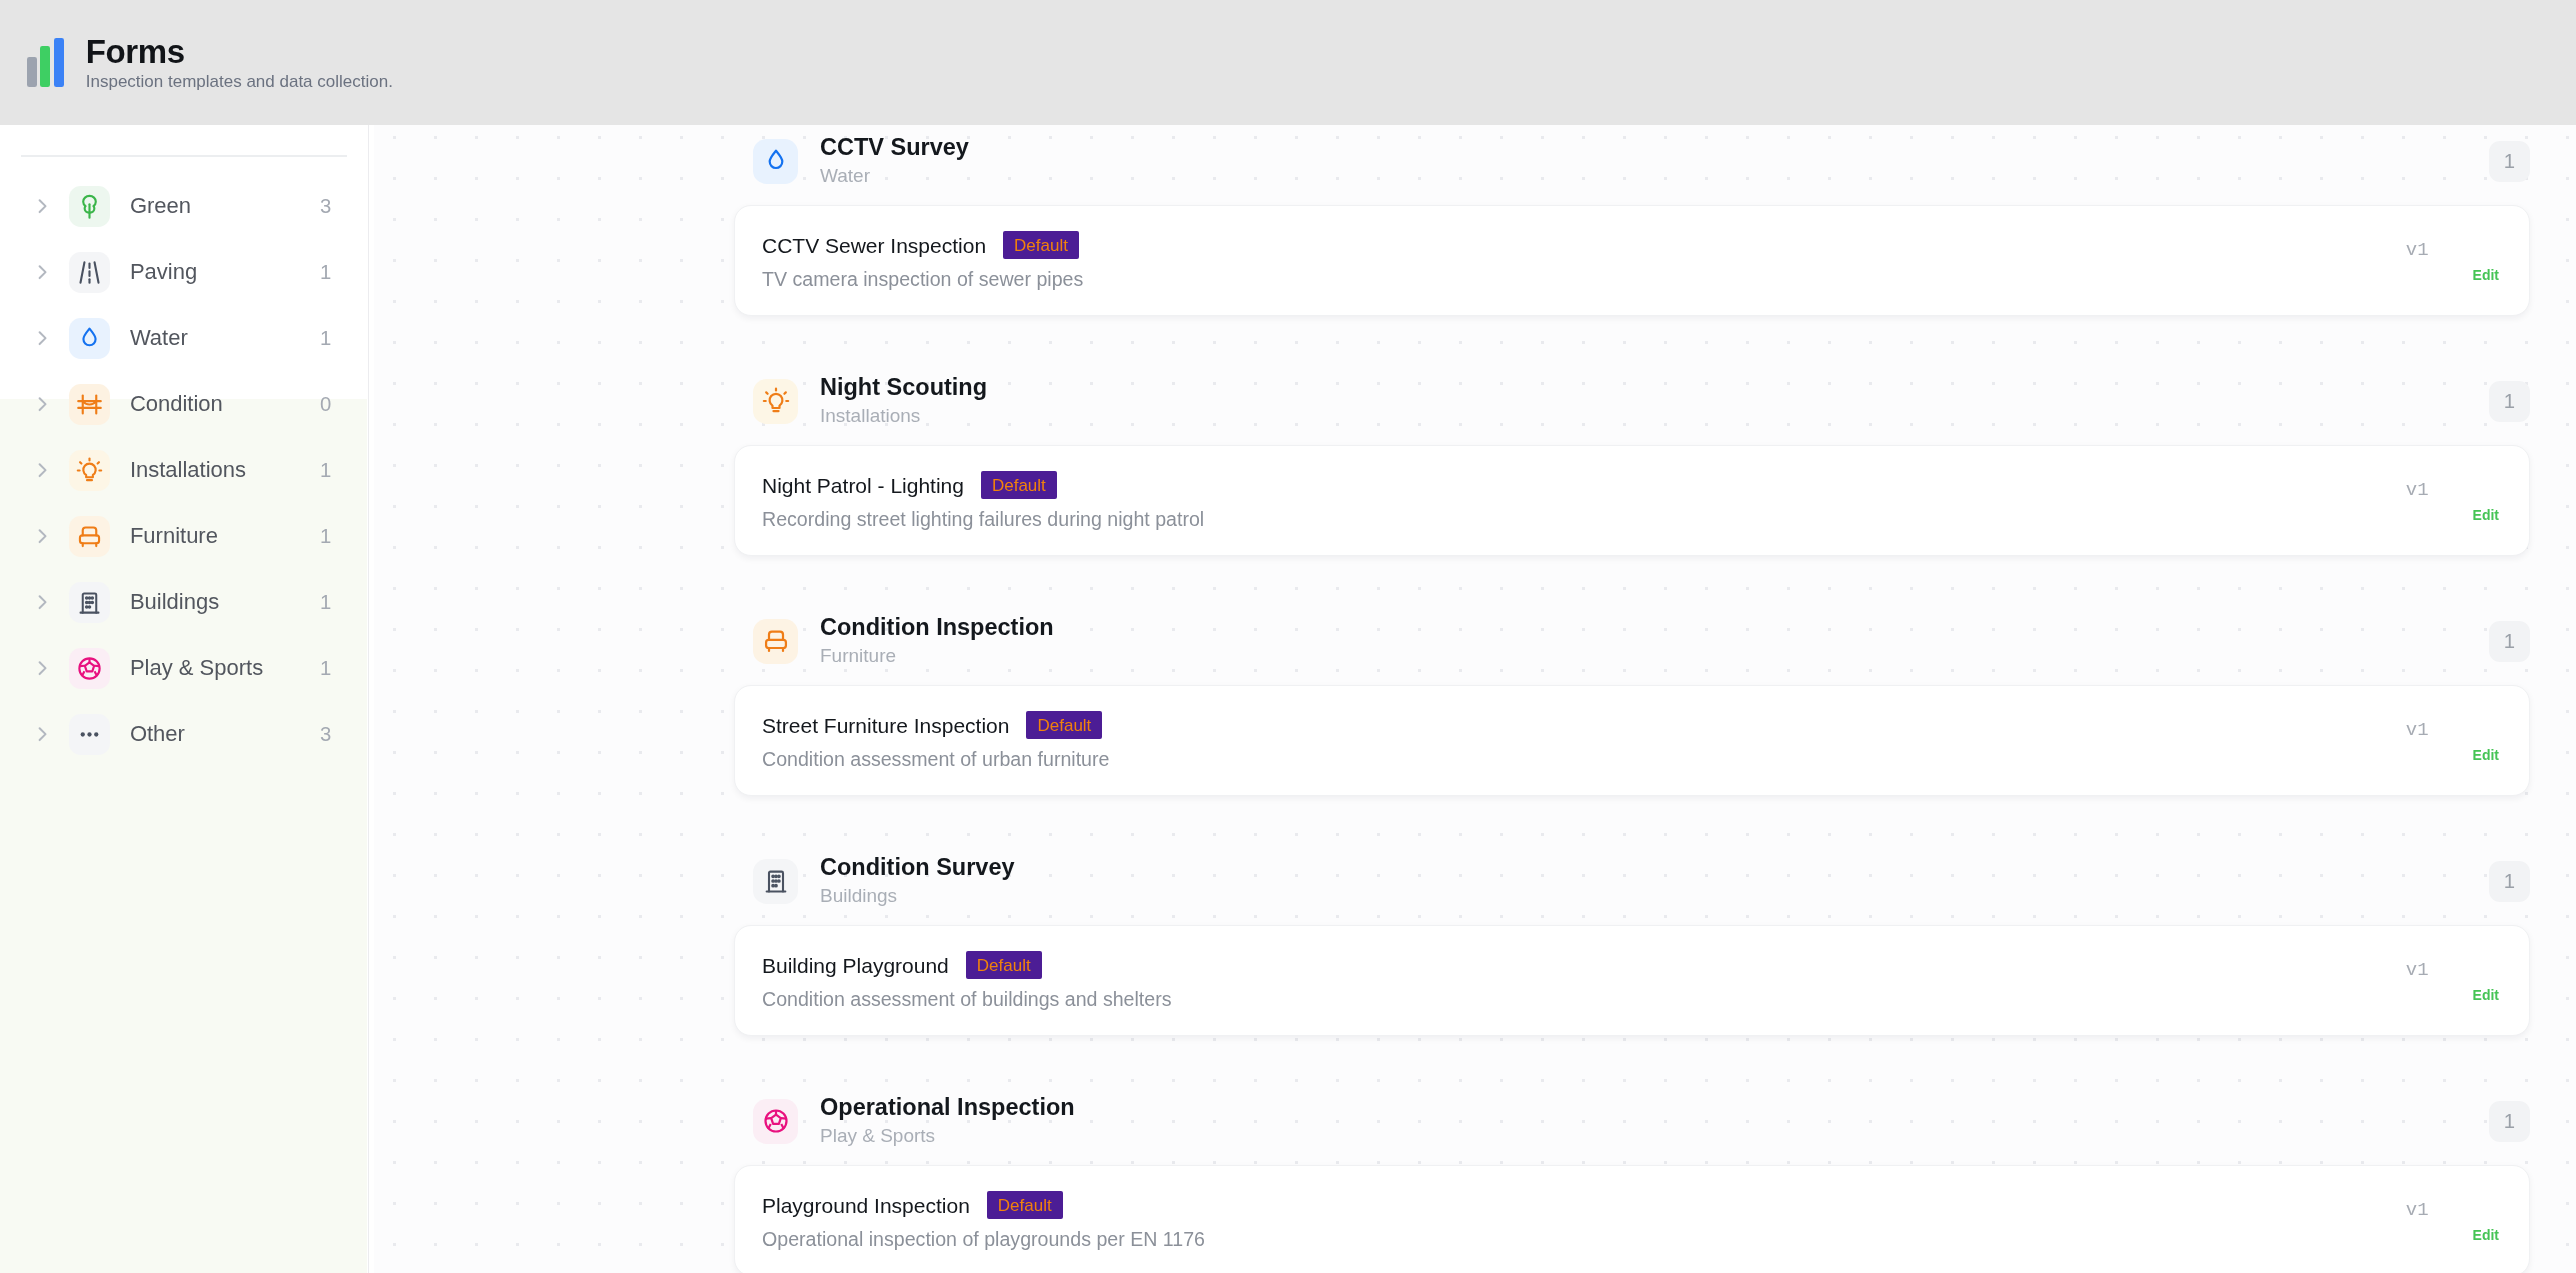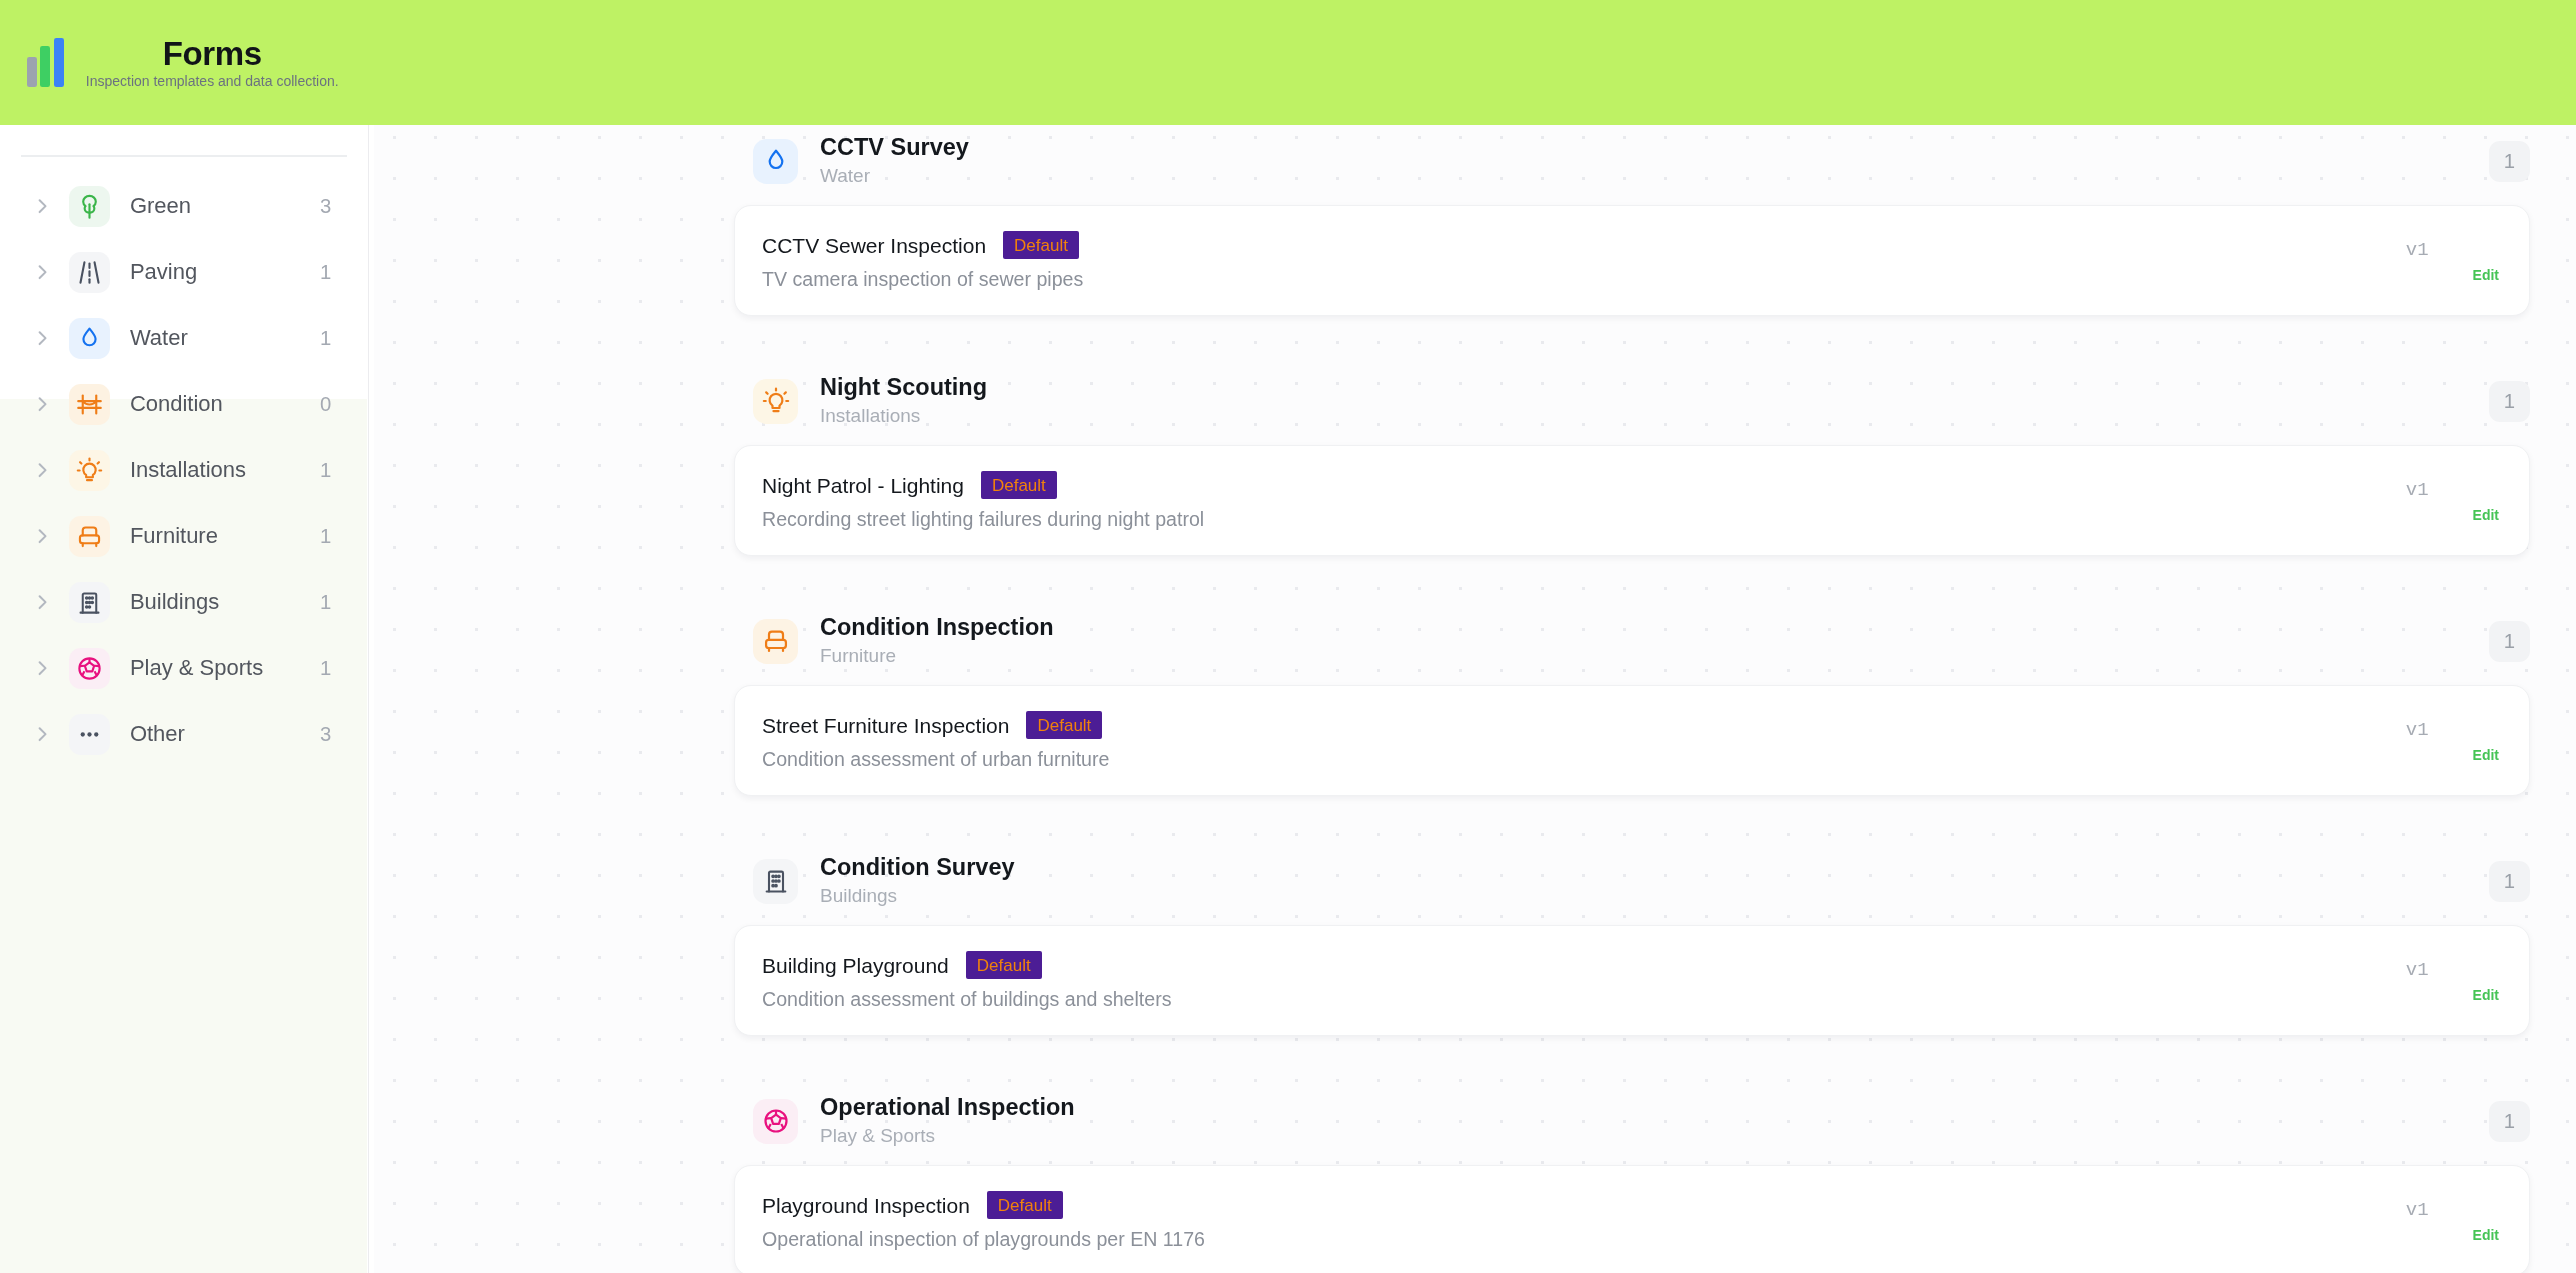--- a/index.html
+++ b/index.html
@@ -6,33 +6,32 @@
   html, body {
     width: 2576px; height: 1274px;
     background: #ffffff;
     font-family: "Liberation Sans", sans-serif;
     overflow: hidden;
   }
 
   
   .header {
     position: absolute; left: 0; top: 0; width: 2576px; height: 125px;
-    background: #bef264; display: flex; align-items: center;
+    background: #e5e5e5; display: flex; align-items: center;
     z-index: 30;
-    text-align: center;
   }
   .brand { display: flex; align-items: center; gap: 22px; padding-left: 27px; width: 516px; }
   .logo { display: flex; align-items: flex-end; gap: 3.1px; height: 49px; }
   .logo span { display: block; width: 10.2px; border-radius: 2.3px; }
   .logo .b1 { height: 30px; background: #9ca3af; }
   .logo .b2 { height: 41px; background: #3ecf63; }
   .logo .b3 { height: 49px; background: #3b82f6; }
   .brand-text { display: flex; flex-direction: column; gap: 4.7px; }
   .brand-title { font-size: 33px; font-weight: 700; color: #111418; letter-spacing: -0.4px; line-height: 1; }
-  .brand-sub { font-size: 14px; color: #6b7280; line-height: 1; }
+  .brand-sub { font-size: 17px; color: #6b7280; line-height: 1; }
 
   .header-divider {
     position: absolute; left: 532px; top: 27px; width: 1.6px; height: 72px;
     background: #ececef;
   }
 
   .searchbox {
     position: absolute; left: 585px; top: 28px; width: 704px; height: 70px;
     background: #f7f8f9; border-radius: 17px; display: flex; align-items: center;
     padding: 0 28px; gap: 22px;

